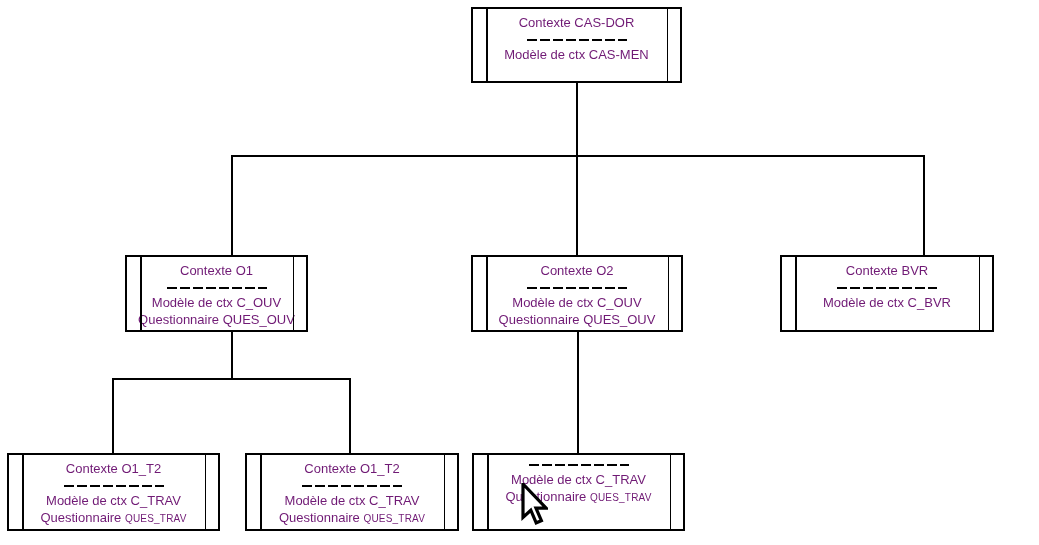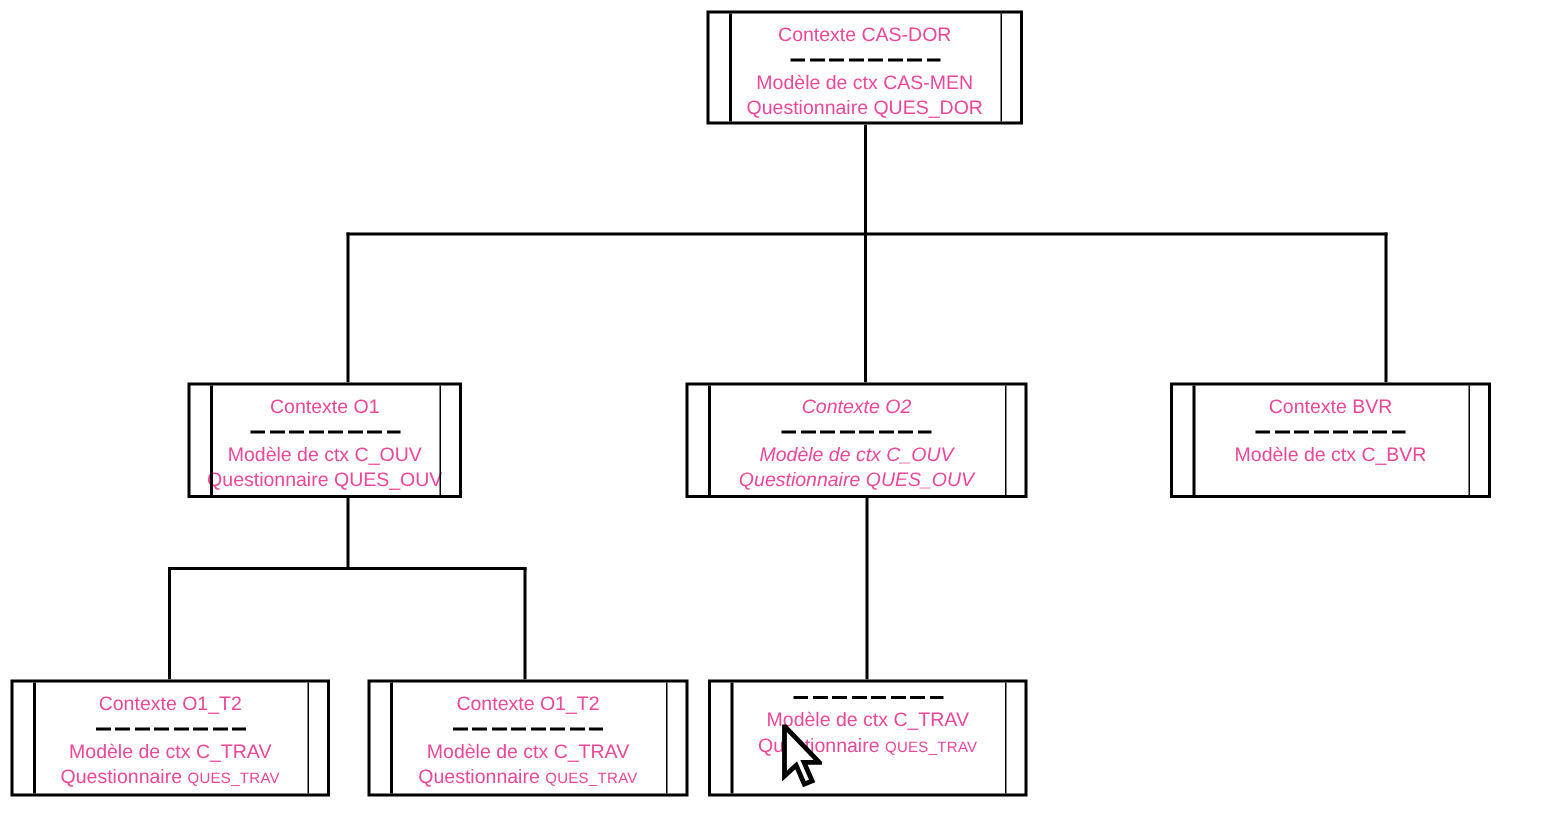--- a/index.html
+++ b/index.html
@@ -12,21 +12,21 @@
     overflow: hidden;
   }
   .conn { position: absolute; background: #000; }
   .conn.h { height: 2px; }
   .conn.v { width: 2px; }
   .node {
     position: absolute;
     box-sizing: border-box;
     border: 2px solid #000;
     background: #fff;
-    color: #ec4899;
+    color: #701a75;
     text-align: center;
     font-size: 13px;
     padding-top: 4px;
   }
   .node .vline {
     position: absolute;
     top: 0; bottom: 0;
     width: 1.5px;
     background: #000;
   }
@@ -59,35 +59,34 @@
   <div class="conn v" style="left:577px; top:332px; height:121px;"></div>
 
   <div class="node" style="left:471px; top:7px; width:211px; height:76px;">
     <span class="vline l"></span>
     <span class="vline r"></span>
     <div class="title">Contexte CAS-DOR</div>
     <div class="sep">
         <i></i>
       </div>
     <div class="row"><span>Modèle de ctx</span> <span>CAS-MEN</span></div>
-    <div class="row"><span>Questionnaire</span> <span class="qval">QUES_DOR</span></div>
   </div>
 
   <div class="node" style="left:125px; top:255px; width:183px; height:77px;">
     <span class="vline l"></span>
     <span class="vline r"></span>
     <div class="title">Contexte O1</div>
     <div class="sep">
         <i></i>
       </div>
     <div class="row"><span>Modèle de ctx</span> <span>C_OUV</span></div>
     <div class="row"><span>Questionnaire</span> <span class="qval">QUES_OUV</span></div>
   </div>
 
-  <div class="node" style="left:457px; top:255px; width:228px; height:77px;font-style:italic;">
+  <div class="node" style="left:471px; top:255px; width:212px; height:77px;">
     <span class="vline l"></span>
     <span class="vline r"></span>
     <div class="title">Contexte O2</div>
     <div class="sep">
         <i></i>
       </div>
     <div class="row"><span>Modèle de ctx</span> <span>C_OUV</span></div>
     <div class="row"><span>Questionnaire</span> <span class="qval">QUES_OUV</span></div>
   </div>
 

